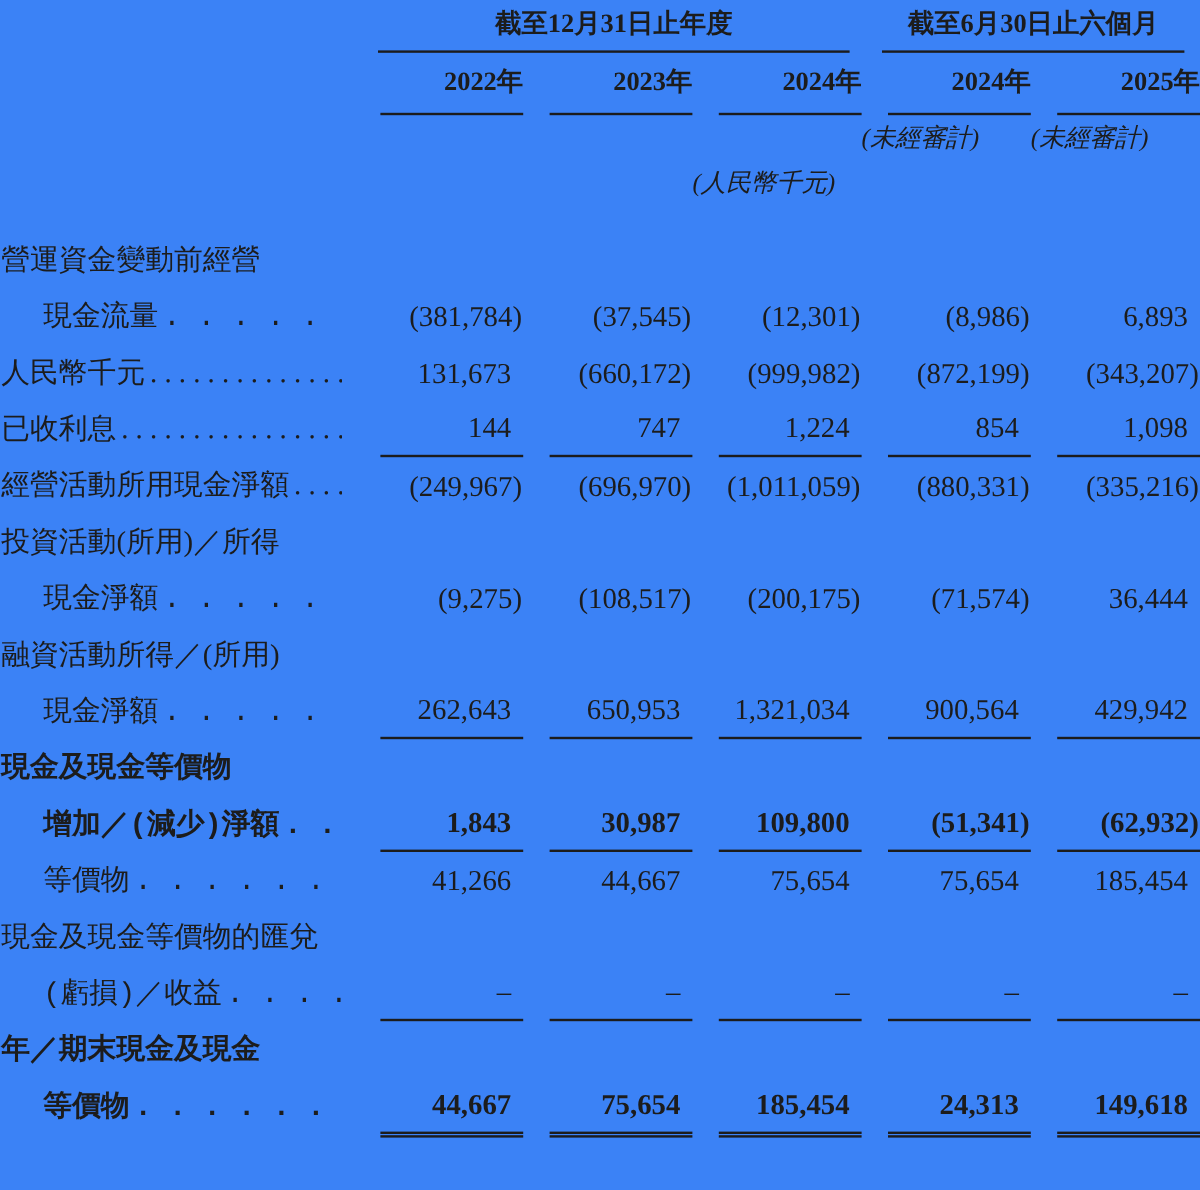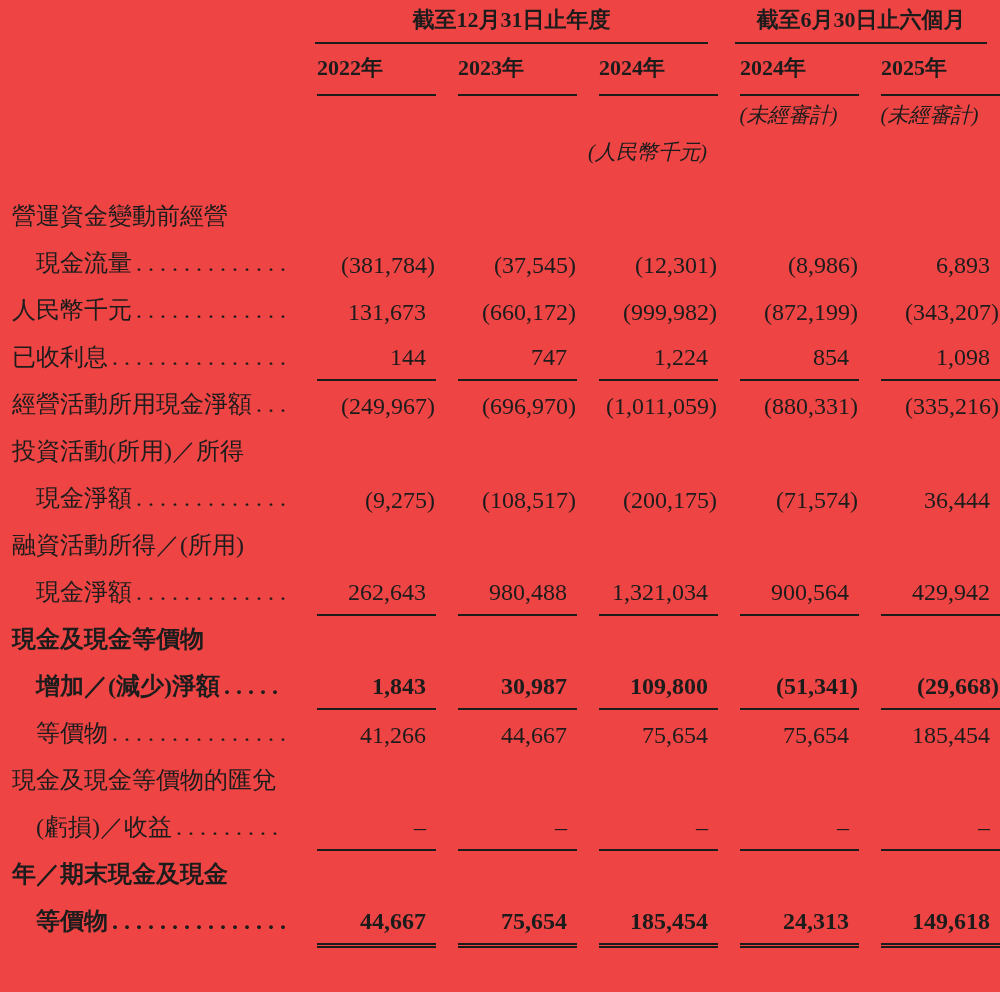--- a/index.html
+++ b/index.html
@@ -6,21 +6,21 @@
     margin: 0;
     padding: 0;
     background: #ffffff;
     font-family: "Liberation Serif", "DejaVu Serif", serif;
     color: #1c1c1c;
   }
   .page {
     position: relative;
     width: 1000px;
     height: 992px;
-    background: #ef4444;
+    background: #3b82f6;
     overflow: hidden;
   }
   table.fin {
     width: 1000px;
     table-layout: fixed;
     border-collapse: collapse;
     border-spacing: 0;
   }
   col.c-label { width: 295px; }
   col.c-num   { width: 141px; }
@@ -37,51 +37,50 @@
     border-bottom: 2px solid #1c1c1c;
     white-space: nowrap;
   }
   .grp.g1 { margin-left: 20px; margin-right: 10px; }
   .grp.g2 { margin-left: 17px; margin-right: 13px; }
 
   .r-years td { height: 52px; }
   .yr {
     font-weight: 700;
     font-size: 22px;
-    text-align: left;
+    text-align: right;
     margin-left: 22px;
     padding-bottom: 11px;
     border-bottom: 2px solid #1c1c1c;
     white-space: nowrap;
   }
 
   .r-unaudited td { height: 33px; padding-bottom: 2px; }
   .r-note td { height: 62px; vertical-align: top; padding-top: 7px; }
   .note {
     font-style: italic;
     font-size: 21px;
-    text-align: center;
     white-space: nowrap;
   }
 
   
   tbody.body tr { height: 47px; }
   tbody.body td { padding-bottom: 7px; }
 
   .lblcell { font-size: 24px; }
   .lbl {
     display: flex;
     align-items: baseline;
-    padding-left: 12px;
+    padding-left: 1px;
     padding-right: 10px;
     padding-bottom: 8px;
     white-space: nowrap;
     overflow: hidden;
   }
-  tr.indent .lbl { padding-left: 36px; }
+  tr.indent .lbl { padding-left: 36px; font-family: Liberation Mono, monospace; }
   .lbl .dots {
     flex: 1;
     overflow: hidden;
     white-space: nowrap;
     margin-left: 4px;
   }
 
   .numcell { text-align: right; font-size: 24px; }
   .cellbox {
     margin-left: 22px;
@@ -350,21 +349,21 @@
           <td class="lblcell">
             <div class="lbl">
               <span>現金淨額</span>
               <span class="dots">. . . . . . . . . . . . . . . . . . . . . . . . . . . . . .</span>
             </div>
           </td>
           <td class="numcell">
             <div class="cellbox single"><span>262,643</span></div>
           </td>
           <td class="numcell">
-            <div class="cellbox single"><span>980,488</span></div>
+            <div class="cellbox single"><span>650,953</span></div>
           </td>
           <td class="numcell">
             <div class="cellbox single"><span>1,321,034</span></div>
           </td>
           <td class="numcell">
             <div class="cellbox single"><span>900,564</span></div>
           </td>
           <td class="numcell">
             <div class="cellbox single"><span>429,942</span></div>
           </td>
@@ -404,21 +403,21 @@
           <td class="numcell">
             <div class="cellbox single"><span>30,987</span></div>
           </td>
           <td class="numcell">
             <div class="cellbox single"><span>109,800</span></div>
           </td>
           <td class="numcell">
             <div class="cellbox single"><span class="neg">(51,341)</span></div>
           </td>
           <td class="numcell">
-            <div class="cellbox single"><span class="neg">(29,668)</span></div>
+            <div class="cellbox single"><span class="neg">(62,932)</span></div>
           </td>
         </tr>
         <tr class="indent">
           <td class="lblcell">
             <div class="lbl">
               <span>等價物</span>
               <span class="dots">. . . . . . . . . . . . . . . . . . . . . . . . . . . . . .</span>
             </div>
           </td>
           <td class="numcell">

